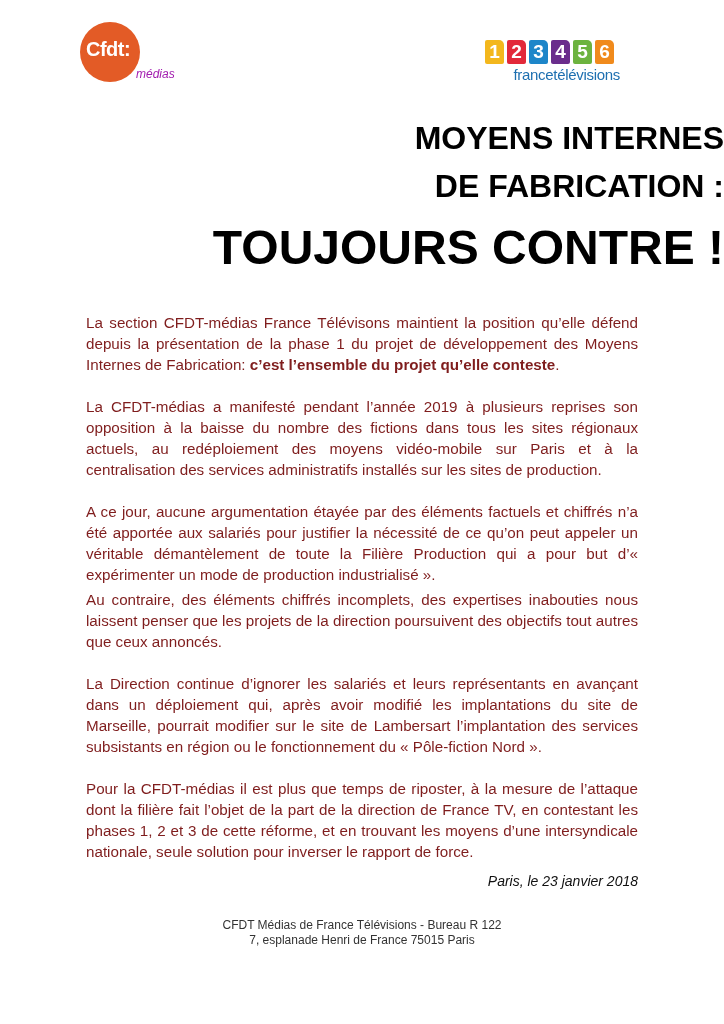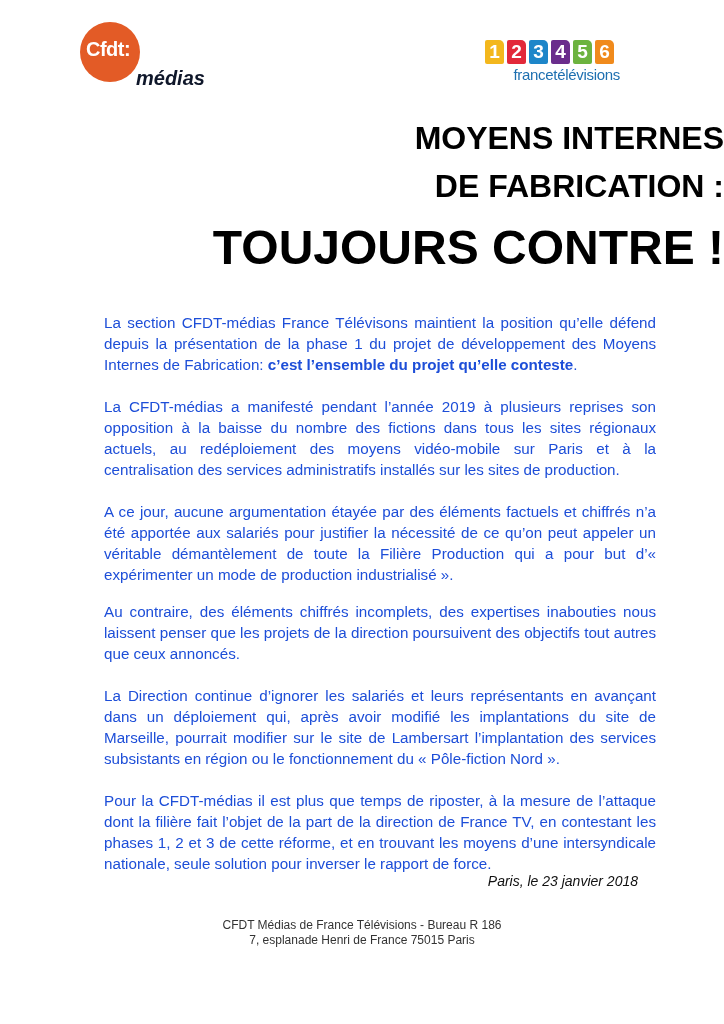--- a/index.html
+++ b/index.html
@@ -1,31 +1,31 @@
 <!DOCTYPE html>
 <html><head>
 <meta charset="utf-8">
 <style>
   html, body { margin: 0; padding: 0; background: #ffffff; }
   body { width: 724px; height: 1024px; position: relative; overflow: hidden; font-family: "Liberation Sans", sans-serif; color: #111; }
   .cfdt-logo { position: absolute; left: 80px; top: 22px; width: 130px; height: 70px; }
   .cfdt-circle { position: absolute; left: 0; top: 0; width: 60px; height: 60px; border-radius: 50%; background: #e35b26; }
   .cfdt-text { position: absolute; left: 6px; top: 16px; font-weight: bold; font-size: 20px; color: #fff; letter-spacing: -0.5px; text-align: center; }
-  .cfdt-sub { position: absolute; left: 56px; top: 45px; font-weight: bold; font-style: italic; font-size: 20px; color: #0f172a; }
+  .cfdt-sub { position: absolute; left: 56px; top: 45px; font-weight: normal; font-style: italic; font-size: 12px; color: #a21caf; }
   .ftv-logo { position: absolute; left: 485px; top: 40px; width: 135px; height: 55px; }
   .ftv-digits { display: flex; gap: 3px; }
   .ftv-digit { width: 19px; height: 24px; color: #fff; font-weight: bold; font-size: 19px; text-align: center; line-height: 24px; border-radius: 2px 5px 2px 2px; }
   .ftv-name { font-size: 15px; color: #1d6fb0; margin-top: 2px; letter-spacing: -0.3px; text-align: right; }
   .title { position: absolute; left: 0; width: 724px; text-align: right; font-weight: bold; color: #000; }
   .t1 { top: 120px; font-size: 32px; }
   .t2 { top: 168px; font-size: 32px; }
   .t3 { top: 220px; font-size: 48px; }
-  .body { position: absolute; left: 104px; width: 552px; top: 312px; font-size: 15.2px; line-height: 21px; text-align: justify; color: #1d4ed8; font-family: "Liberation Sans", sans-serif; }
+  .body { position: absolute; left: 86px; width: 552px; top: 312px; font-size: 15.2px; line-height: 21px; text-align: justify; color: #7f1d1d; font-family: "Liberation Sans", sans-serif; }
   .body p { margin: 0 0 21px 0; }
-  .body p.tight { margin-bottom: 16px; }
+  .body p.tight { margin-bottom: 4px; }
   .date { position: absolute; right: 86px; top: 873px; font-style: italic; font-size: 14px; color: #111; text-align: center; }
   .footer { position: absolute; left: 0; width: 724px; top: 918px; text-align: center; font-size: 12px; line-height: 15px; color: #333; }
 </style>
 </head>
 <body>
 
 <div class="cfdt-logo">
   <div class="cfdt-circle"></div>
   <span class="cfdt-text">Cfdt:</span>
   <span class="cfdt-sub">médias</span>
@@ -52,15 +52,15 @@
   <p>La CFDT-médias a manifesté pendant l’année 2019 à plusieurs reprises son opposition à la baisse du nombre des fictions dans tous les sites régionaux actuels, au redéploiement des moyens vidéo-mobile sur Paris et à la centralisation des services administratifs installés sur les sites de production.</p>
   <p class="tight">A ce jour, aucune argumentation étayée par des éléments factuels et chiffrés n’a été apportée aux salariés pour justifier la nécessité de ce qu’on peut appeler un véritable démantèlement de toute la Filière Production qui a pour but d’« expérimenter un mode de production industrialisé ».</p>
   <p>Au contraire, des éléments  chiffrés incomplets, des expertises inabouties nous laissent penser que les projets de la direction poursuivent des objectifs tout autres que ceux annoncés.</p>
   <p>La Direction continue d’ignorer les salariés et leurs représentants en avançant dans un déploiement qui, après avoir modifié les implantations du site de Marseille, pourrait modifier sur le site de Lambersart l’implantation des services subsistants en région ou le fonctionnement du « Pôle-fiction Nord ».</p>
   <p>Pour la CFDT-médias il est plus que temps de riposter, à la mesure de l’attaque dont la filière fait l’objet de la part de la direction de France TV, en contestant les phases 1, 2 et 3 de cette réforme, et en trouvant les moyens d’une intersyndicale nationale, seule solution pour inverser le rapport de force.</p>
 </div>
 
 <div class="date">Paris, le 23 janvier 2018</div>
 
 <div class="footer">
-  <div>CFDT Médias de France Télévisions - Bureau R 186</div>
+  <div>CFDT Médias de France Télévisions - Bureau R 122</div>
   <div>7, esplanade Henri de France 75015 Paris</div>
 </div>
 
 </body></html>

